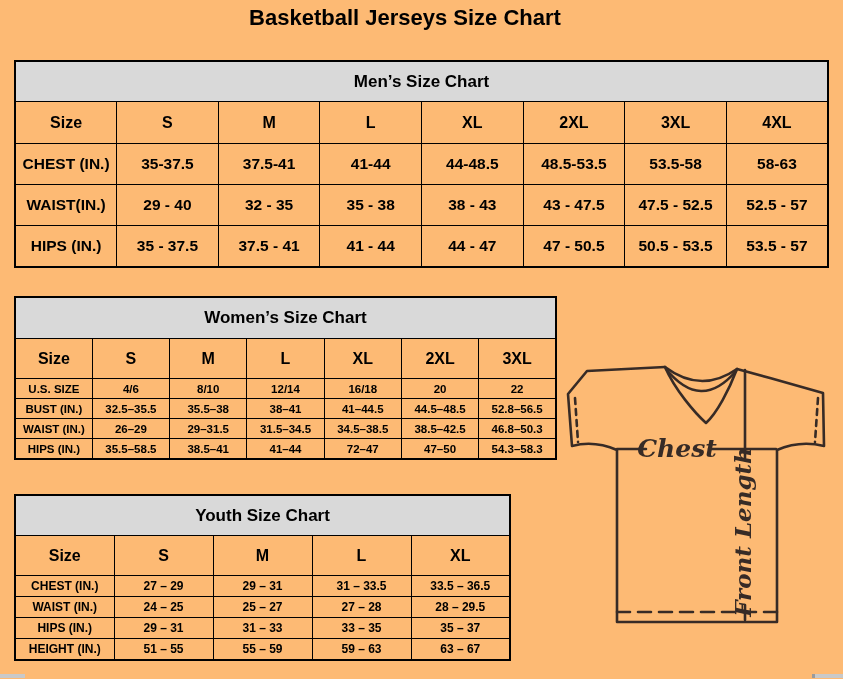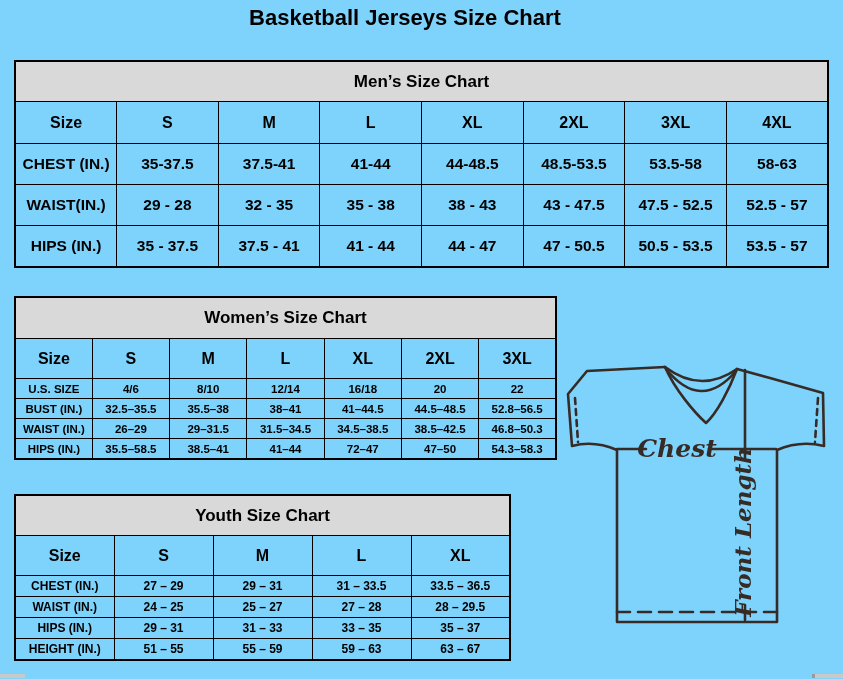--- a/index.html
+++ b/index.html
@@ -1,16 +1,16 @@
 <!DOCTYPE html>
 <html><head>
 <meta charset="utf-8">
 <style>
   html,body{margin:0;padding:0;background:#ffffff;}
-  #page{position:relative;width:843px;height:679px;background:#7dd3fc;overflow:hidden;
+  #page{position:relative;width:843px;height:679px;background:#fdba74;overflow:hidden;
         font-family:"Liberation Sans",sans-serif;color:#000;}
   #page-title{position:absolute;top:5px;left:0;width:810px;text-align:center;
         font-size:22px;font-weight:bold;letter-spacing:0px;}
   .tbl-wrap{position:absolute;}
   table.tbl{border-collapse:collapse;table-layout:fixed;border:2px solid #000;}
   table.tbl td{border:1.5px solid #000;text-align:center;vertical-align:middle;
         font-weight:bold;padding:0;overflow:hidden;white-space:nowrap;}
   td.title-cell{background:#d9d9d9;font-size:17px;}
   
   #mens{left:14px;top:60px;}
@@ -75,21 +75,21 @@
             <td>35-37.5</td>
             <td>37.5-41</td>
             <td>41-44</td>
             <td>44-48.5</td>
             <td>48.5-53.5</td>
             <td>53.5-58</td>
             <td>58-63</td>
           </tr>
           <tr class="data">
             <td class="lbl-col row-label">WAIST(IN.)</td>
-            <td>29 - 28</td>
+            <td>29 - 40</td>
             <td>32 - 35</td>
             <td>35 - 38</td>
             <td>38 - 43</td>
             <td>43 - 47.5</td>
             <td>47.5 - 52.5</td>
             <td>52.5 - 57</td>
           </tr>
           <tr class="data">
             <td class="lbl-col row-label">HIPS (IN.)</td>
             <td>35 - 37.5</td>

